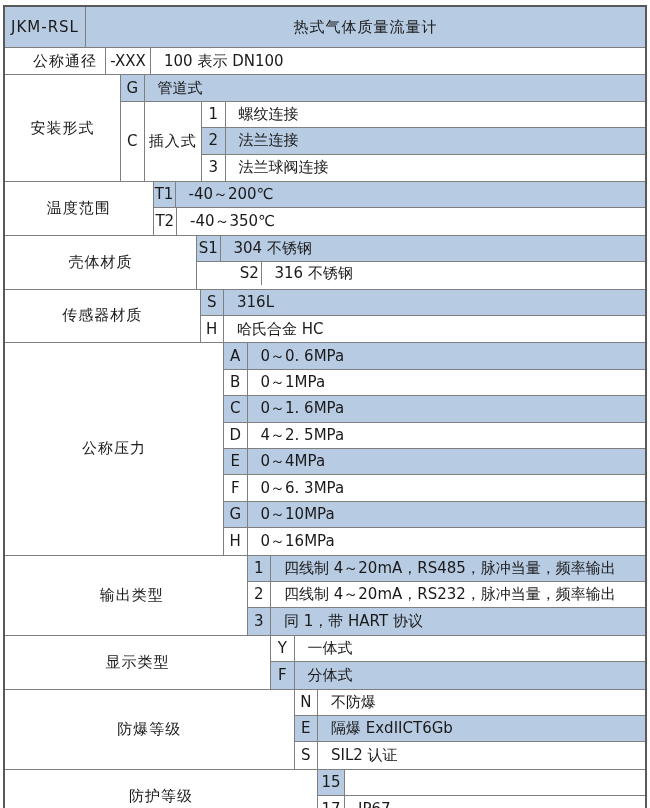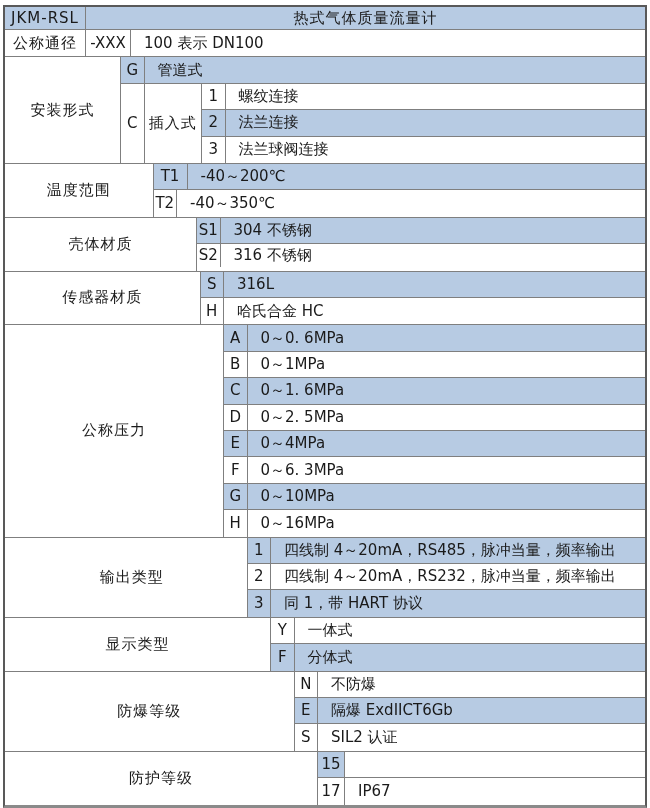--- a/index.html
+++ b/index.html
@@ -31,26 +31,26 @@
   .mid-cell{justify-content:center;border-right:1px solid var(--grid);flex:0 0 auto;letter-spacing:1px;}
   .hl{background:var(--hl);}
   .plain{background:var(--plain);}
   #hdr .cell{font-size:15px;}
   #hdr .desc-cell{justify-content:center;padding-left:0;text-align:center;letter-spacing:1px;}
 </style>
 </head>
 <body>
 
 <div id="spec-table">
-    <div class="row section" id="hdr" style="height: 23px;">
+    <div class="row section" id="hdr" style="height: 41px;">
       <div class="cell label-cell hl" style="width: 81px;">JKM-RSL</div>
       <div class="cell desc-cell hl">热式气体质量流量计</div>
     </div>
     <div class="section">
-      <div class="cell label-cell plain" style="width: 81px; height: 26.4px;">公称通径</div>
+      <div class="cell label-cell plain" style="width: 81px; height: 26.4px; margin-left: 20px;">公称通径</div>
       <div class="rows">
         <div class="opt-row" style="height: 26.4px;">
           <div class="cell code-cell plain" style="width: 45px;">-XXX</div>
           <div class="cell desc-cell plain">100 表示 DN100</div>
         </div>
       </div>
     </div>
     <div class="section">
       <div class="cell label-cell plain" style="width: 116px; height: 105.6px;">安装形式</div>
       <div class="rows">
@@ -75,37 +75,37 @@
               <div class="cell desc-cell plain">法兰球阀连接</div>
             </div>
           </div>
         </div>
       </div>
     </div>
     <div class="section">
       <div class="cell label-cell plain" style="width: 148.5px; height: 52.8px;">温度范围</div>
       <div class="rows">
         <div class="opt-row" style="height: 26.4px;">
-          <div class="cell code-cell hl" style="width: 34px;">T1</div>
+          <div class="cell code-cell hl" style="width: 22px;">T1</div>
           <div class="cell desc-cell hl">-40～200℃</div>
         </div>
         <div class="opt-row" style="height: 26.4px;">
           <div class="cell code-cell plain" style="width: 23.5px;">T2</div>
           <div class="cell desc-cell plain">-40～350℃</div>
         </div>
       </div>
     </div>
     <div class="section">
       <div class="cell label-cell plain" style="width: 192px; height: 52.8px;">壳体材质</div>
       <div class="rows">
         <div class="opt-row" style="height: 26.4px;">
           <div class="cell code-cell hl" style="width: 23.5px;">S1</div>
           <div class="cell desc-cell hl">304 不锈钢</div>
         </div>
-        <div class="opt-row" style="height: 23px;">
+        <div class="opt-row" style="height: 23px; margin-left: 41px;">
           <div class="cell code-cell plain" style="width: 23.5px;">S2</div>
           <div class="cell desc-cell plain">316 不锈钢</div>
         </div>
       </div>
     </div>
     <div class="section">
       <div class="cell label-cell plain" style="width: 195.5px; height: 52.8px;">传感器材质</div>
       <div class="rows">
         <div class="opt-row" style="height: 26.4px;">
           <div class="cell code-cell hl" style="width: 23.5px;">S</div>
@@ -127,21 +127,21 @@
         <div class="opt-row" style="height: 26.4px;">
           <div class="cell code-cell plain" style="width: 23.5px;">B</div>
           <div class="cell desc-cell plain">0～1MPa</div>
         </div>
         <div class="opt-row" style="height: 26.4px;">
           <div class="cell code-cell hl" style="width: 23.5px;">C</div>
           <div class="cell desc-cell hl">0～1. 6MPa</div>
         </div>
         <div class="opt-row" style="height: 26.4px;">
           <div class="cell code-cell plain" style="width: 23.5px;">D</div>
-          <div class="cell desc-cell plain">0～2. 5MPa</div>
+          <div class="cell desc-cell plain">4～2. 5MPa</div>
         </div>
         <div class="opt-row" style="height: 26.4px;">
           <div class="cell code-cell hl" style="width: 23.5px;">E</div>
           <div class="cell desc-cell hl">0～4MPa</div>
         </div>
         <div class="opt-row" style="height: 26.4px;">
           <div class="cell code-cell plain" style="width: 23.5px;">F</div>
           <div class="cell desc-cell plain">0～6. 3MPa</div>
         </div>
         <div class="opt-row" style="height: 26.4px;">

